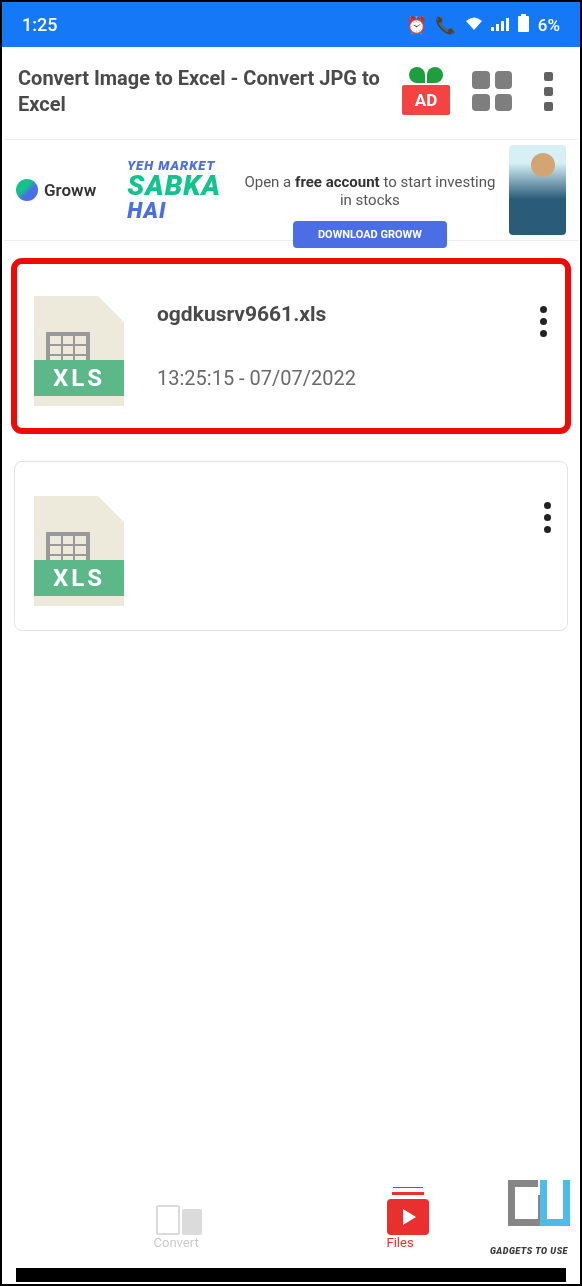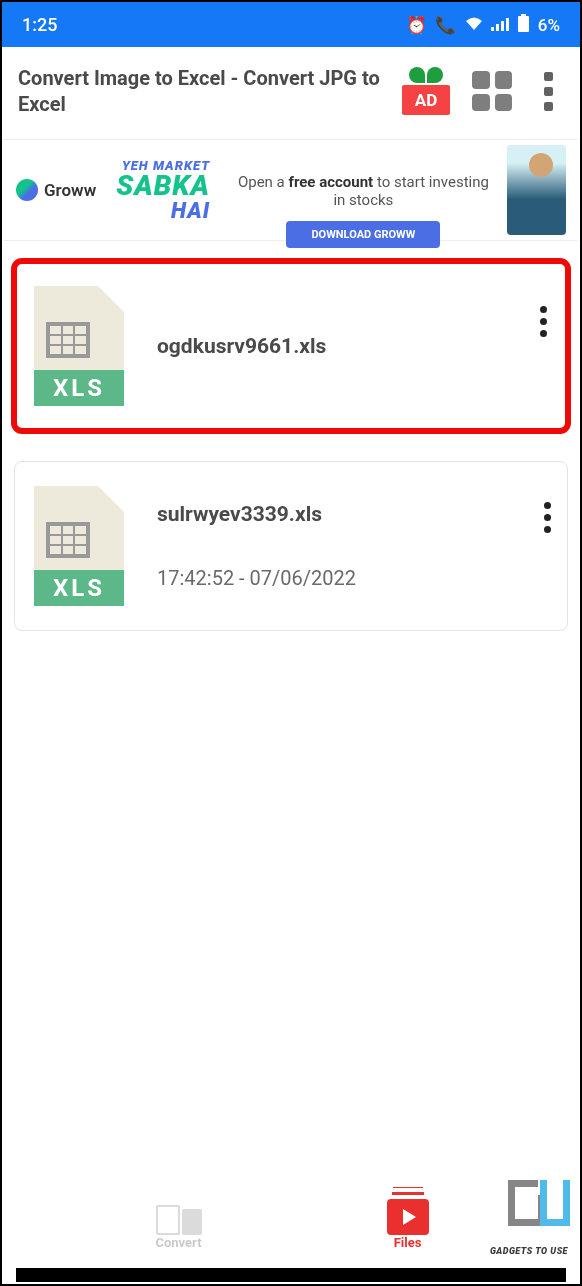--- a/index.html
+++ b/index.html
@@ -129,23 +129,23 @@
       font-weight: 600;
       color: #333;
     }
     .groww-circle {
       width: 22px;
       height: 22px;
       border-radius: 50%;
       background: linear-gradient(135deg, #12c48b 40%, #4b6ee5 60%);
     }
     .sabka-text {
-      text-align: right;
+      text-align: left;
       line-height: 1;
-      margin-left: 10px;
+      margin-left: 21px;
     }
     .sabka-line1 { font-size: 13px; font-weight: 900; color: #4b6ee5; letter-spacing: 1px; font-style: italic;}
     .sabka-line2 { font-size: 28px; font-weight: 900; color: #12c48b; letter-spacing: 1px; font-style: italic;}
     .sabka-line3 { font-size: 22px; font-weight: 900; color: #4b6ee5; letter-spacing: 1px; font-style: italic;}
     .ad-cta {
       text-align: center;
       font-size: 14px;
       color: #555;
       margin-left: 10px;
     }
@@ -198,21 +198,21 @@
     }
     .file-card.highlighted .file-more {
       background: #fff;
       padding: 4px;
       border-radius: 2px;
       outline: 4px solid #fff;
       z-index: 2;
     }
     .xls-icon {
       width: 100px;
-      height: 120px;
+      height: 100px;
       position: relative;
       margin-right: 28px;
     }
     .xls-page {
       width: 90px;
       height: 110px;
       background: #edeadb;
       position: absolute;
       top: 0; left: 5px;
     }
@@ -287,24 +287,22 @@
       right: 0;
       height: 80px;
       display: flex;
       justify-content: space-around;
       align-items: center;
       padding: 0 60px;
     }
     .nav-item {
       display: flex;
       flex-direction: column;
-      align-items: center;
       opacity: 0.35;
       color: #666;
-      font-weight: bold;
     }
     .nav-item.active {
       opacity: 1;
       color: #ea2f2f;
     }
     .nav-label {
       font-size: 13px;
     }
     .convert-icon {
       width: 50px;
@@ -492,20 +490,21 @@
             <div></div>
             <div></div>
             <div></div>
             <div></div>
           </div>
       </div>
       <div class="xls-label">XLS</div>
     </div>
     <div class="file-info">
       <div class="file-name">ogdkusrv9661.xls</div>
+      <div class="file-meta">13:25:15 - 07/07/2022</div>
     </div>
     <div class="file-more">
         <div></div>
         <div></div>
         <div></div>
       </div>
   </div>
 
   <div class="file-card">
     <div class="xls-icon">
@@ -517,24 +516,20 @@
             <div></div>
             <div></div>
             <div></div>
             <div></div>
             <div></div>
             <div></div>
           </div>
       </div>
       <div class="xls-label">XLS</div>
     </div>
-    <div class="file-info">
-      <div class="file-name">sulrwyev3339.xls</div>
-      <div class="file-meta">17:42:52 - 07/06/2022</div>
-    </div>
     <div class="file-more">
         <div></div>
         <div></div>
         <div></div>
       </div>
   </div>
 
 </div>
 
 <div class="watermark">

